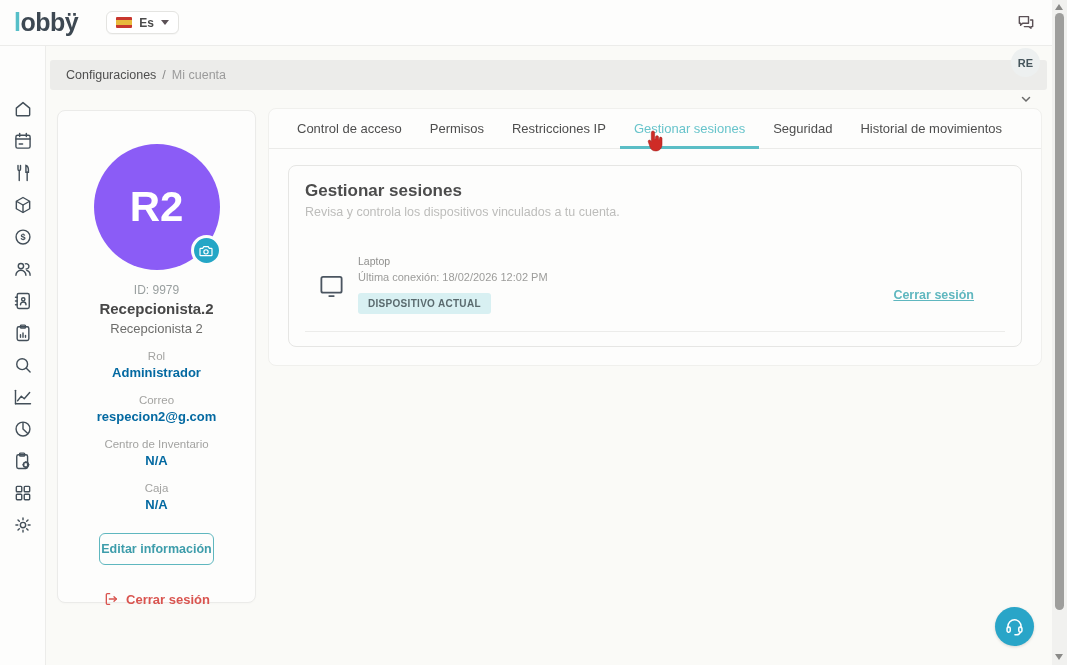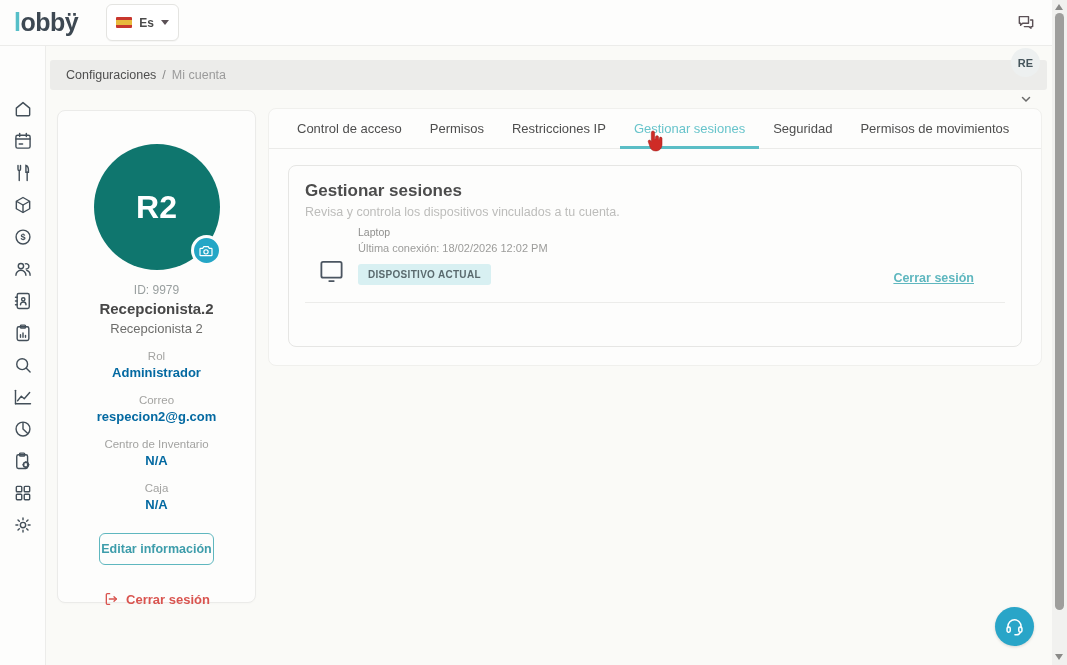--- a/index.html
+++ b/index.html
@@ -15,21 +15,21 @@
 
   
   .topbar {
     position:absolute; top:0; left:0; width:1052px; height:46px;
     background:#fdfdfc; border-bottom:1px solid #ececea;
     display:flex; align-items:center; z-index:3;
   }
   .logo { margin-left:14px; font-size:25px; font-weight:bold; color:#3d4852; letter-spacing:-0.5px; }
   .logo .first { color:#56bfc8; }
   .lang-btn {
-    margin-left:28px; height:37px; padding:0 9px;
+    margin-left:28px; height:23px; padding:0 9px;
     background:#fff; border:1px solid #e4e4e1; border-radius:6px;
     display:flex; align-items:center; gap:7px; cursor:pointer;
     box-shadow:0 1px 1px rgba(0,0,0,.03);
   }
   .flag { width:16px; height:11px; border-radius:1px;
     background:linear-gradient(to bottom,#c8372d 0 27%,#e8b93c 27% 73%,#c8372d 73% 100%); }
   .lang-label { font-size:12px; font-weight:bold; color:#4b4b4b; }
   .caret-down { width:0; height:0; border-left:4px solid transparent; border-right:4px solid transparent; border-top:5px solid #5b5156; }
   .topbar-right { margin-left:auto; margin-right:12px; display:flex; align-items:center; gap:16px;flex-direction:column; }
   .top-icon { width:20px; height:20px; color:#5b5156; cursor:pointer; }
@@ -64,23 +64,23 @@
 
   
   .profile-card {
     position:absolute; left:11px; top:64px; width:199px; height:493px;
     background:#fdfdfc; border:1px solid #ebebe9; border-radius:8px;
     display:flex; flex-direction:column; align-items:center;
     box-shadow:0 1px 2px rgba(0,0,0,.02);
   }
   .avatar-wrap { position:relative; margin-top:33px; width:126px; height:126px; }
   .avatar-big {
-    width:126px; height:126px; border-radius:50%; background:#0f766e;
+    width:126px; height:126px; border-radius:50%; background:#8b5cf6;
     display:flex; align-items:center; justify-content:center;
-    color:#fff; font-size:32px; font-weight:bold;
+    color:#fff; font-size:42px; font-weight:bold;
   }
   .cam-badge {
     position:absolute; right:-2px; bottom:4px; width:31px; height:31px;
     border-radius:50%; background:#24a6c6; border:3px solid #fdfdfc;
     display:flex; align-items:center; justify-content:center; color:#fff; cursor:pointer;
   }
   .p-id { margin-top:13px; font-size:12px; color:#9aa0a0; }
   .p-user { margin-top:3px; font-size:15px; font-weight:bold; color:#474747; }
   .p-name { margin-top:4px; font-size:13px; color:#6d6d6b; }
   .f-label { margin-top:14px; font-size:11.5px; color:#a3a3a1; }
@@ -110,22 +110,22 @@
   .tab.active::after {
     content:""; position:absolute; left:0; right:0; bottom:-1px; height:3px; background:#5bbec6;
   }
   .sessions-card {
     margin:16px 19px 0; border:1px solid #e6e6e4; border-radius:8px;
     padding:15px 16px 0; height:182px;
   }
   .sc-title { font-size:17px; font-weight:bold; color:#4c4c4c; }
   .sc-sub { margin-top:4px; font-size:12.5px; color:#bdbdbb; }
   .session-row {
-    margin-top:7px; padding:0 13px 17px; border-bottom:1px solid #ececea;
-    display:flex; align-items:flex-end;
+    margin-top:36px; padding:0 13px 17px; border-bottom:1px solid #ececea;
+    display:flex; align-items:center;
   }
   .dev-icon { width:27px; height:27px; color:#4b5560; margin-top:3px; }
   .dev-info { margin-left:13px; }
   .dev-type { font-size:10.5px; color:#8f8f8d; }
   .dev-client { margin-top:2px; font-size:13px; font-weight:bold; color:#4a4a4a; }
   .dev-last { margin-top:4px; font-size:11px; color:#9c9c9a; }
   .dev-badge {
     display:inline-block; margin-top:10px; background:#d8f0f2; color:#5a6a6e;
     font-size:10px; font-weight:bold; letter-spacing:.3px;
     padding:5px 10px; border-radius:3px;
@@ -341,21 +341,21 @@
     </div>
   </div>
 
   <div class="main-panel">
     <div class="tabs-row">
       <div class="tab">Control de acceso</div>
       <div class="tab">Permisos</div>
       <div class="tab">Restricciones IP</div>
       <div class="tab active">Gestionar sesiones</div>
       <div class="tab">Seguridad</div>
-      <div class="tab">Permisos de movimientos</div>
+      <div class="tab">Historial de movimientos</div>
     </div>
 
     <div class="sessions-card">
       <div class="sc-title">Gestionar sesiones</div>
       <div class="sc-sub">Revisa y controla los dispositivos vinculados a tu cuenta.</div>
 
       <div class="session-row">
         <span class="dev-icon">
           <svg viewBox="0 0 24 24" fill="none" stroke="currentColor" stroke-width="1.6" stroke-linecap="round">
               <rect x="3" y="3.5" width="18" height="14" rx="1.5"></rect>

